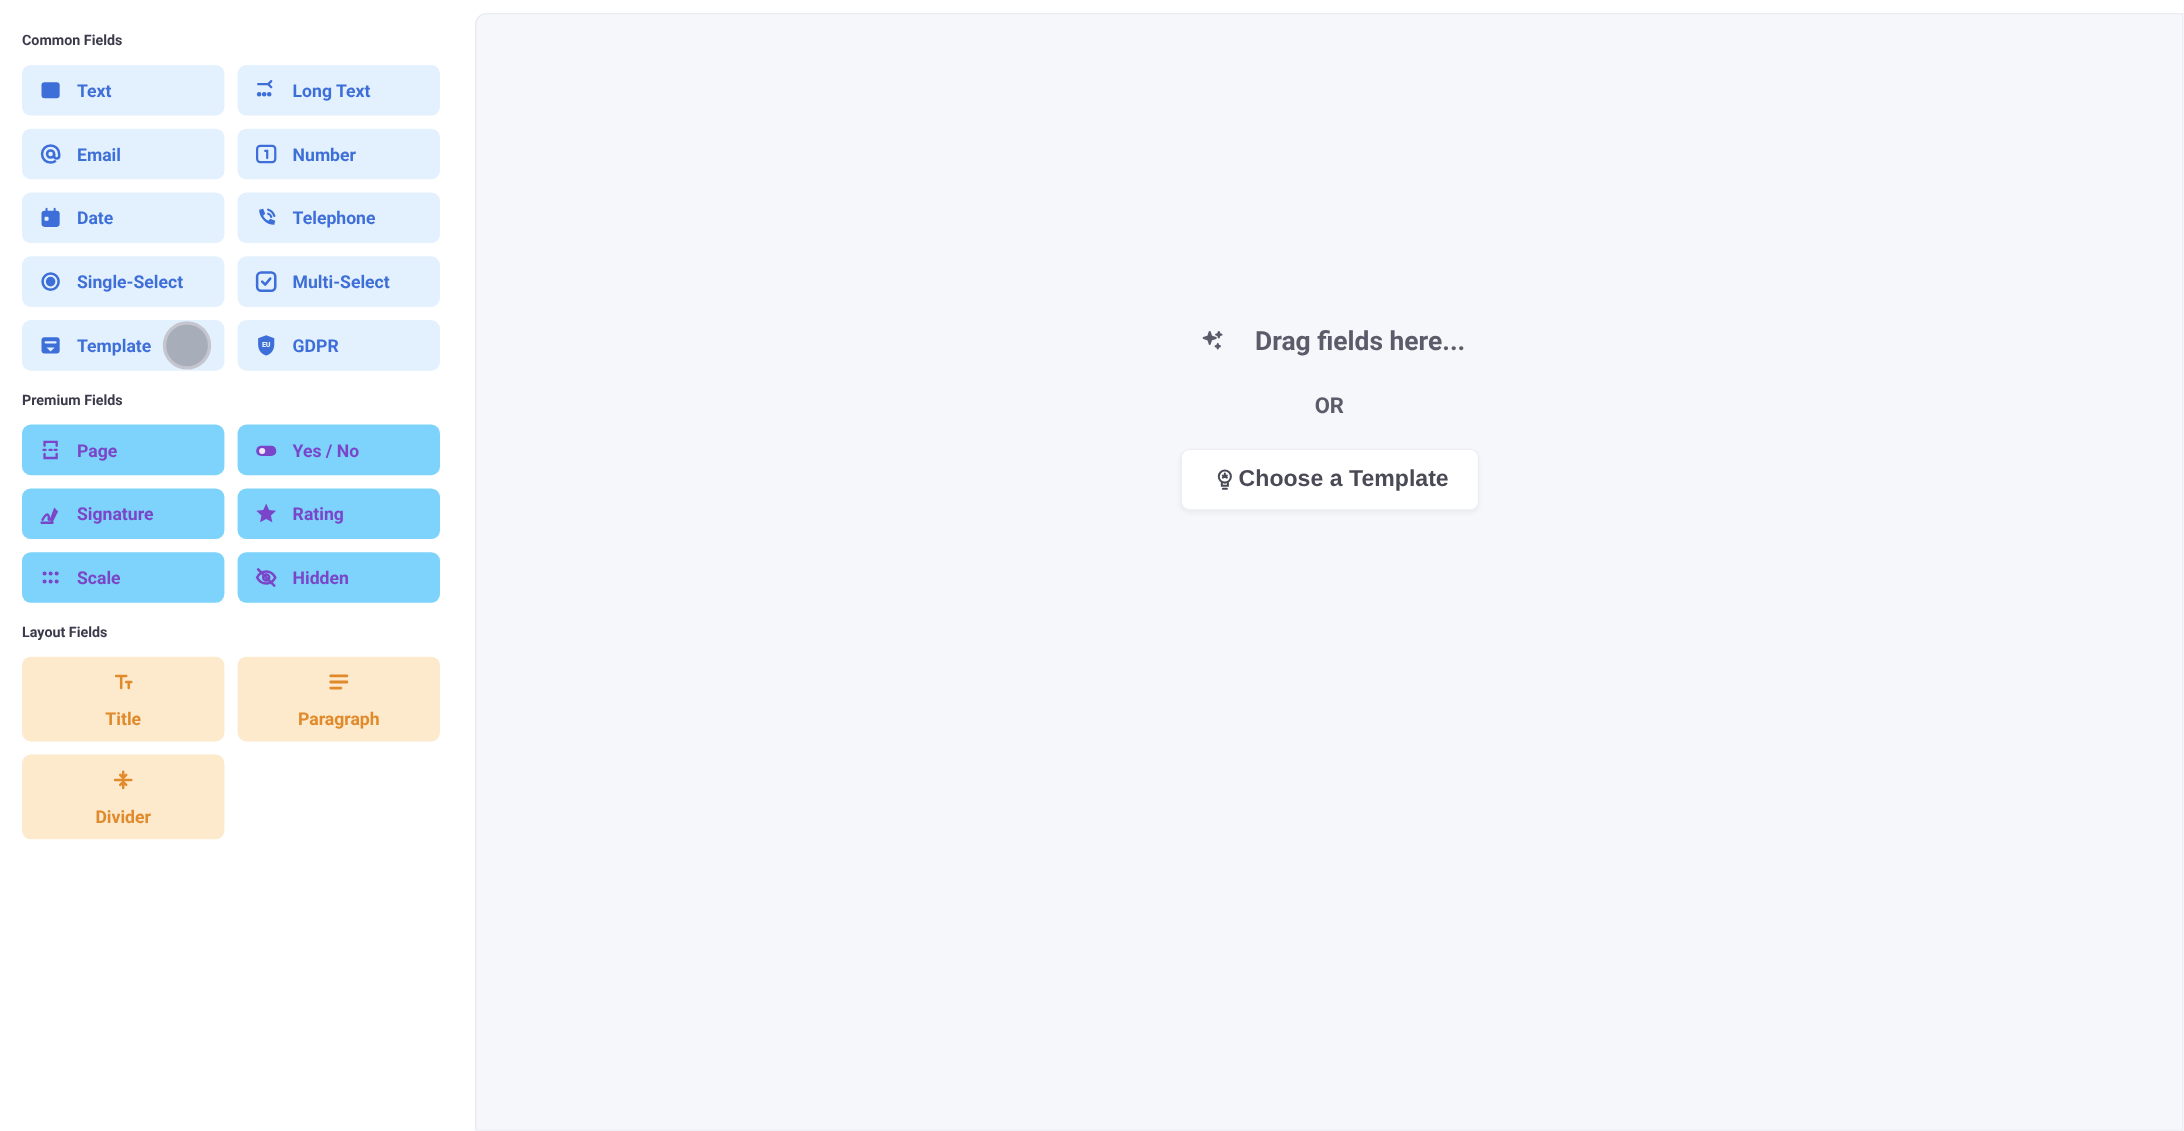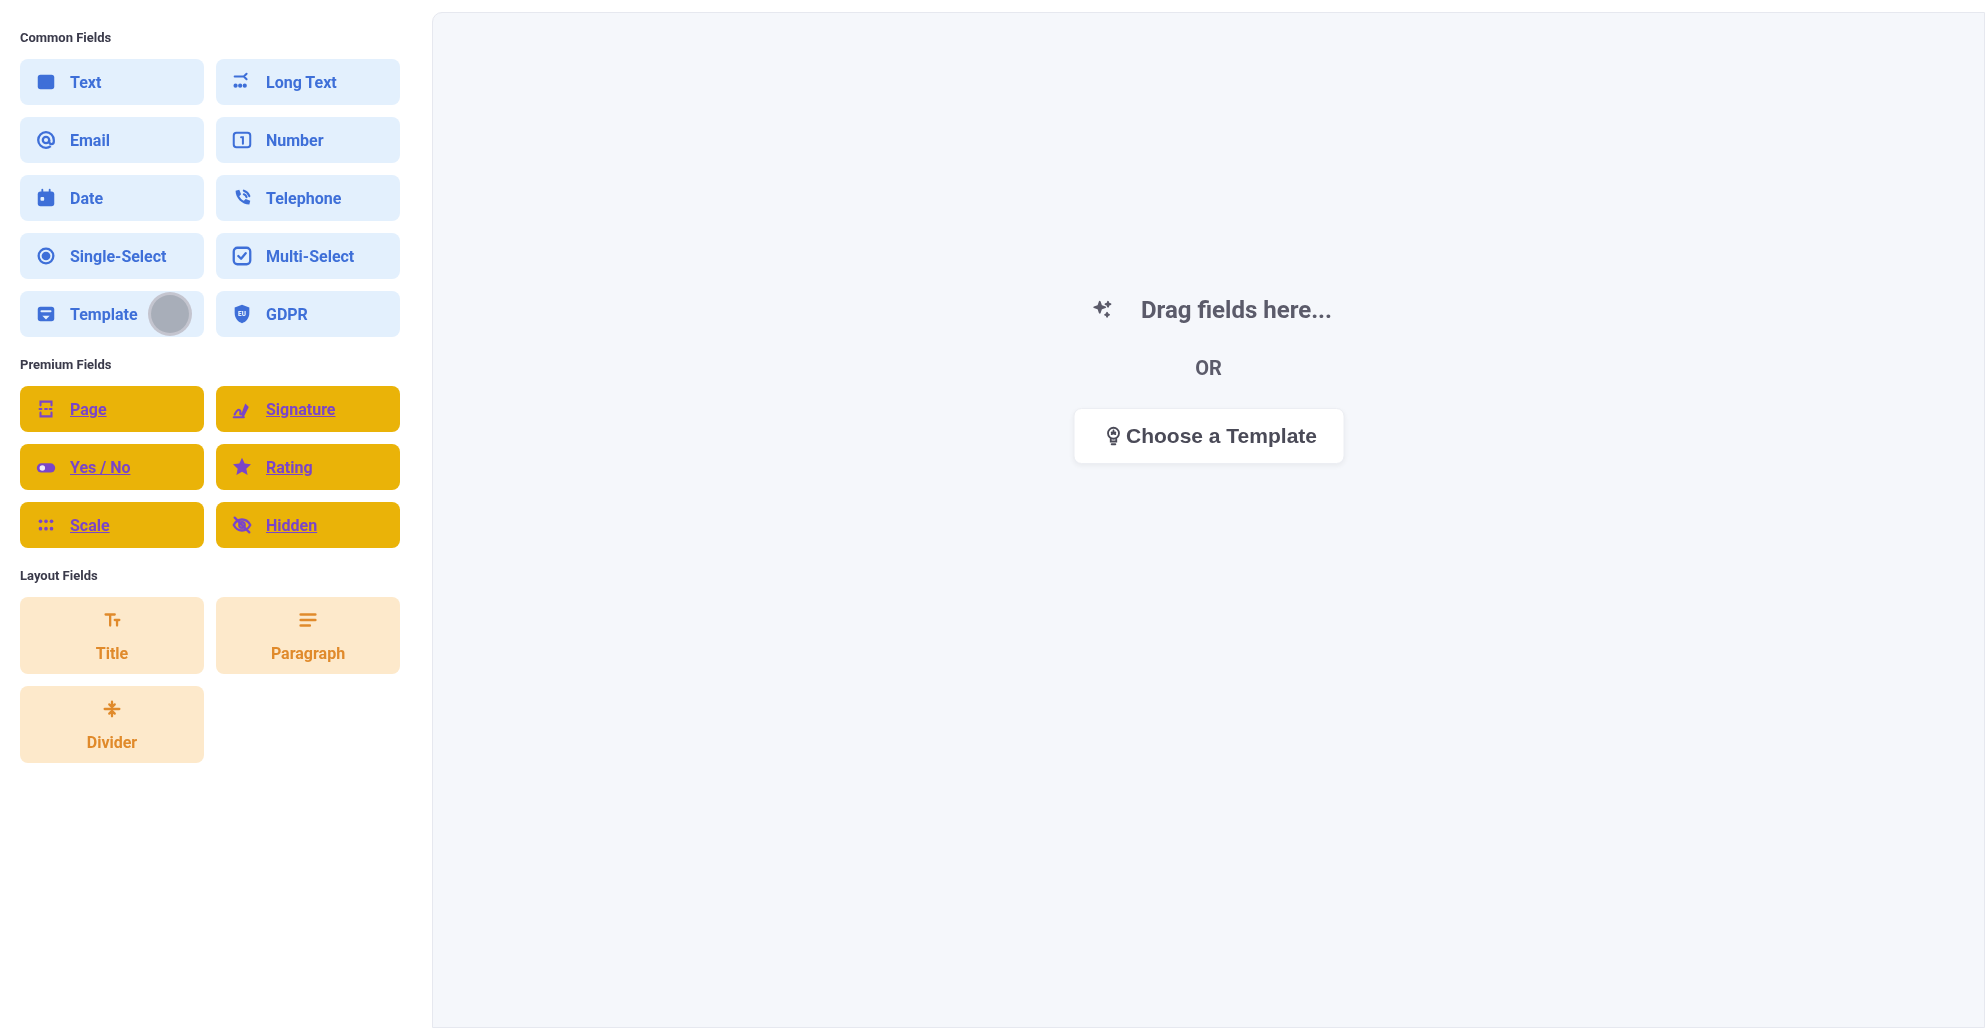--- a/index.html
+++ b/index.html
@@ -36,21 +36,21 @@
   gap: 12px;
   padding: 11px 14px;
   border-radius: 8px;
   font-size: 16px;
   font-weight: 700;
   cursor: grab;
   border: none;
   text-align: left;
 }
 .field-btn.common { background: #e3f0fd; color: #3e6fd8; }
-.field-btn.premium { background: #eab308; color: #7a45c9; text-decoration: underline; }
+.field-btn.premium { background: #7dd3fc; color: #7a45c9; }
 .field-btn.layout { background: #fde9cb; color: #e08a2b; flex-direction: column; }
 .icon-box {
   width: 24px;
   height: 24px;
   display: inline-flex;
   align-items: center;
   justify-content: center;
   flex-shrink: 0;
 }
 .icon-box svg { width: 22px; height: 22px; }
@@ -227,35 +227,35 @@
           <svg viewBox="0 0 24 24" fill="none" stroke="#7a45c9" stroke-width="2.3" stroke-linecap="round">
             <path d="M6 8 V4 H18 V8"></path>
             <path d="M6 16 V20 H18 V16"></path>
             <path d="M5 12 H8 M11 12 H13 M16 12 H19" stroke-dasharray="2 2"></path>
           </svg>
         </span>
       <span>Page</span>
     </div>
     <div class="field-btn premium">
       <span class="icon-box">
+          <svg viewBox="0 0 24 24" fill="#7a45c9">
+            <rect x="2" y="8" width="20" height="10" rx="5"></rect>
+            <circle cx="8" cy="13" r="3" fill="#efe7fa"></circle>
+          </svg>
+        </span>
+      <span>Yes / No</span>
+    </div>
+    <div class="field-btn premium">
+      <span class="icon-box">
           <svg viewBox="0 0 24 24" fill="none" stroke="#7a45c9" stroke-width="2.3" stroke-linecap="round">
             <path d="M4 18 c3-6 5-6 6-4 s-1 4 1 4 s3-5 5-10 l2 2 -5 10"></path>
             <path d="M3 21 H14"></path>
           </svg>
         </span>
       <span>Signature</span>
-    </div>
-    <div class="field-btn premium">
-      <span class="icon-box">
-          <svg viewBox="0 0 24 24" fill="#7a45c9">
-            <rect x="2" y="8" width="20" height="10" rx="5"></rect>
-            <circle cx="8" cy="13" r="3" fill="#efe7fa"></circle>
-          </svg>
-        </span>
-      <span>Yes / No</span>
     </div>
     <div class="field-btn premium">
       <span class="icon-box">
           <svg viewBox="0 0 24 24" fill="#7a45c9">
             <path d="M12 2l2.9 6.3 6.9.8-5.1 4.7 1.4 6.8L12 17.3 5.9 20.6l1.4-6.8L2.2 9.1l6.9-.8z"></path>
           </svg>
         </span>
       <span>Rating</span>
     </div>
     <div class="field-btn premium">

